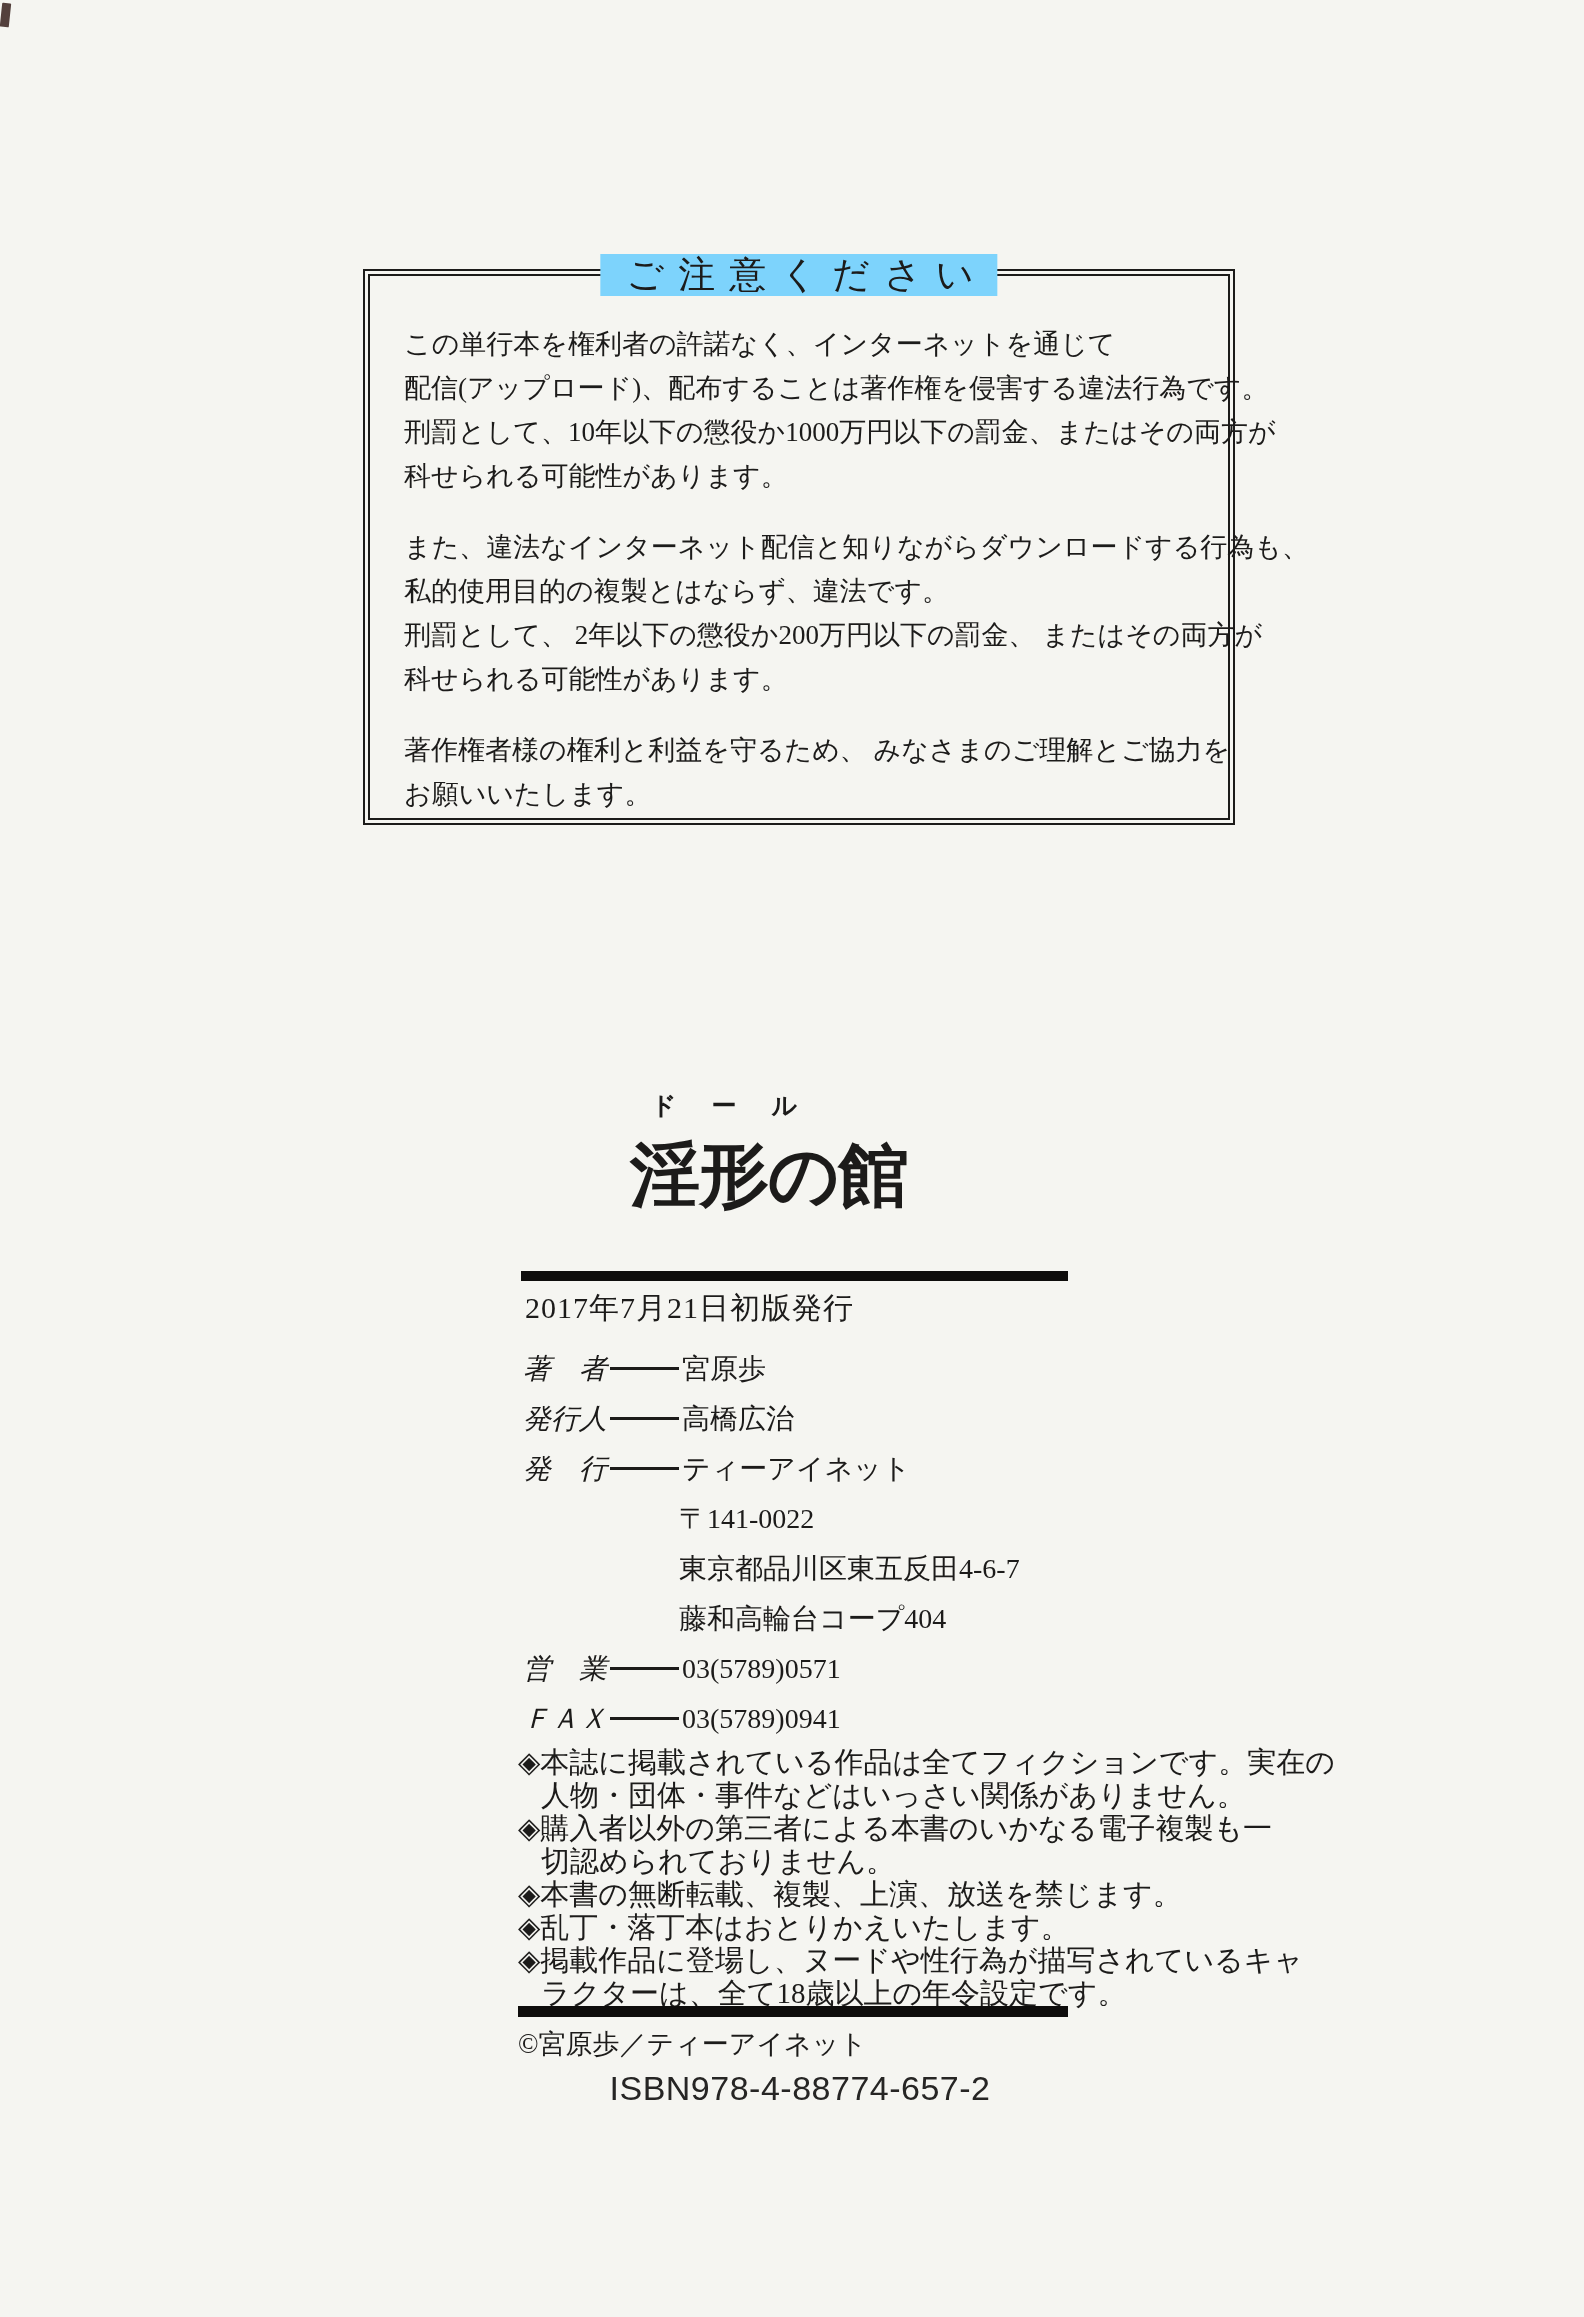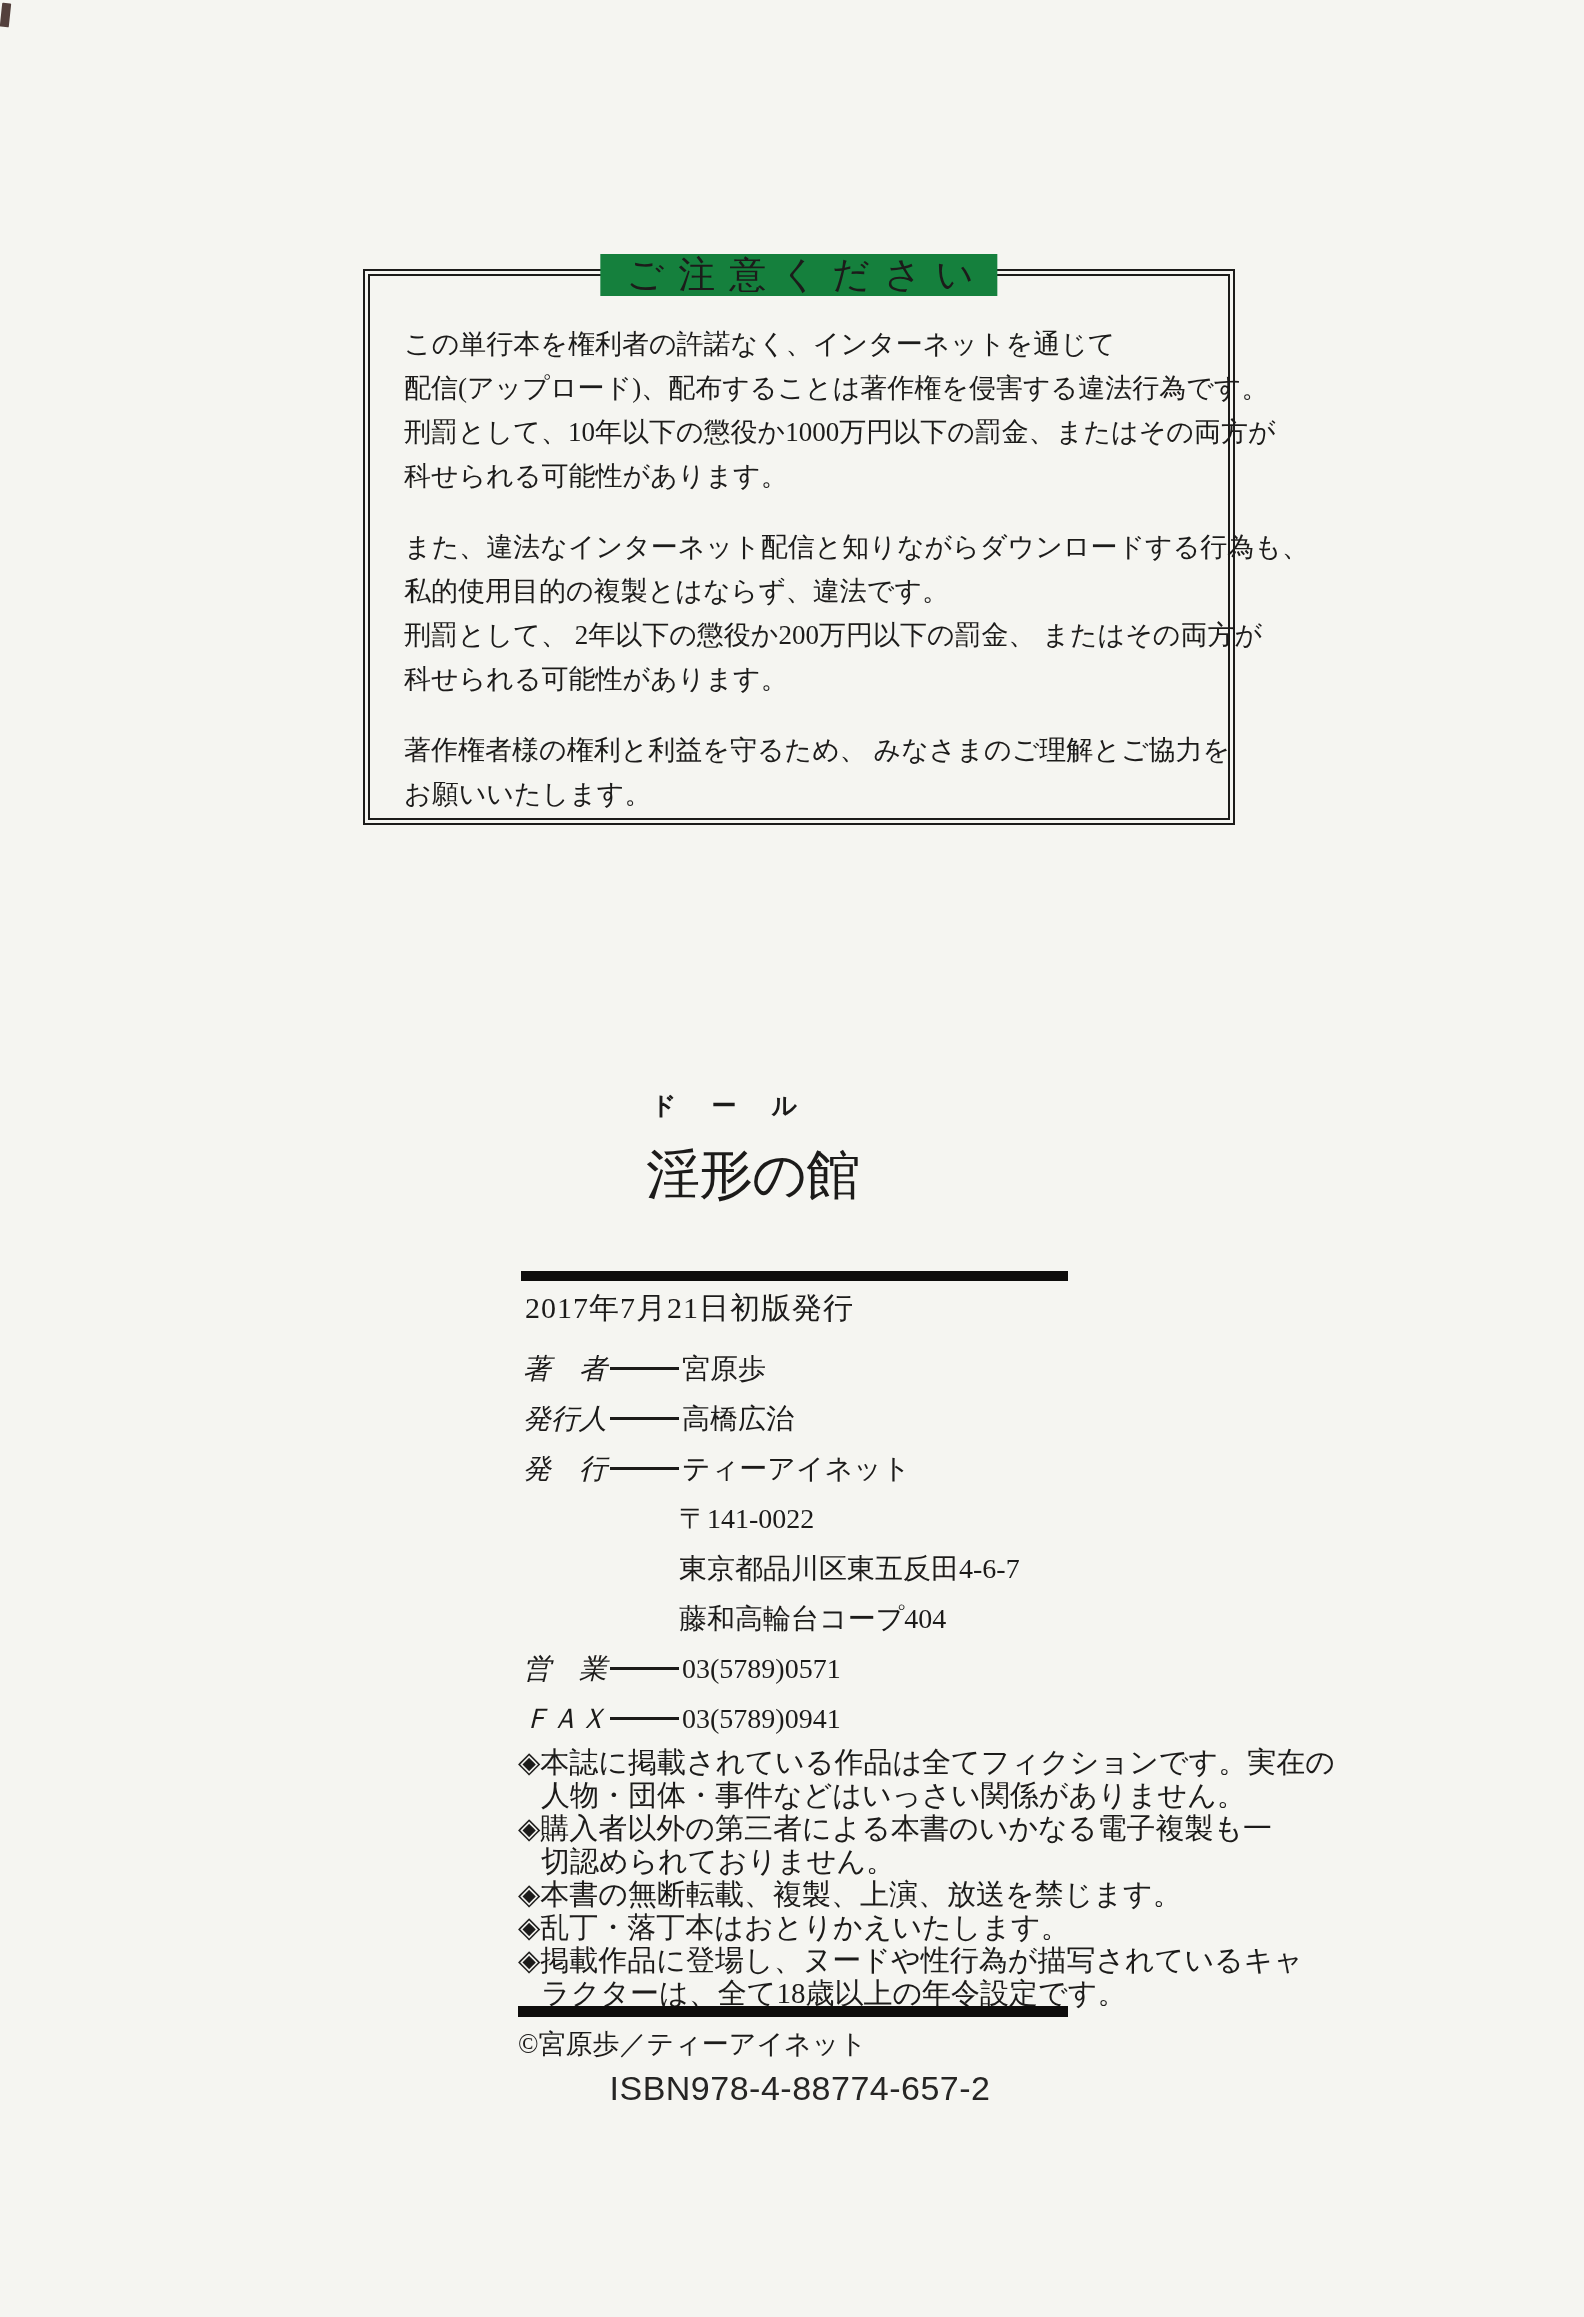--- a/index.html
+++ b/index.html
@@ -14,42 +14,42 @@
   
   .notice-box{
     position:absolute;left:363px;top:269px;
     width:872px;height:556px;
     border:7px double #1c1b1a;
     box-sizing:border-box;
   }
   .notice-title{
     position:absolute;top:-22px;left:50%;
     transform:translateX(-50%);
-    background:#15803d;
+    background:#7dd3fc;
     font-size:37px;line-height:42px;
     letter-spacing:14px;
     padding:0 10px 0 26px;
     white-space:nowrap;
   }
   .notice-body{
     position:absolute;left:34px;top:46px;right:14px;
     font-size:27px;line-height:44px;
   }
   .para + .para{margin-top:27px;}
   .tline{white-space:nowrap;}
   
   .furigana{
     position:absolute;left:651px;top:1089px;
     font-size:25px;font-weight:700;
     letter-spacing:35px;white-space:nowrap;
   }
   .book-title{
     position:absolute;left:630px;top:1122px;
-    font-size:54px;font-weight:400;line-height:107px;
-    letter-spacing:-1px;white-space:nowrap;margin-left:16px;
+    font-size:70px;font-weight:700;line-height:107px;
+    letter-spacing:-1px;white-space:nowrap;
   }
   .rule{position:absolute;background:#0e0d0c;}
   .rule-title{left:521px;top:1271px;width:547px;height:10px;}
   .rule-bottom{left:518px;top:2006px;width:550px;height:11px;}
   .edition{
     position:absolute;left:525px;top:1288px;
     font-size:30px;letter-spacing:1px;white-space:nowrap;
   }
   
   .credits{

